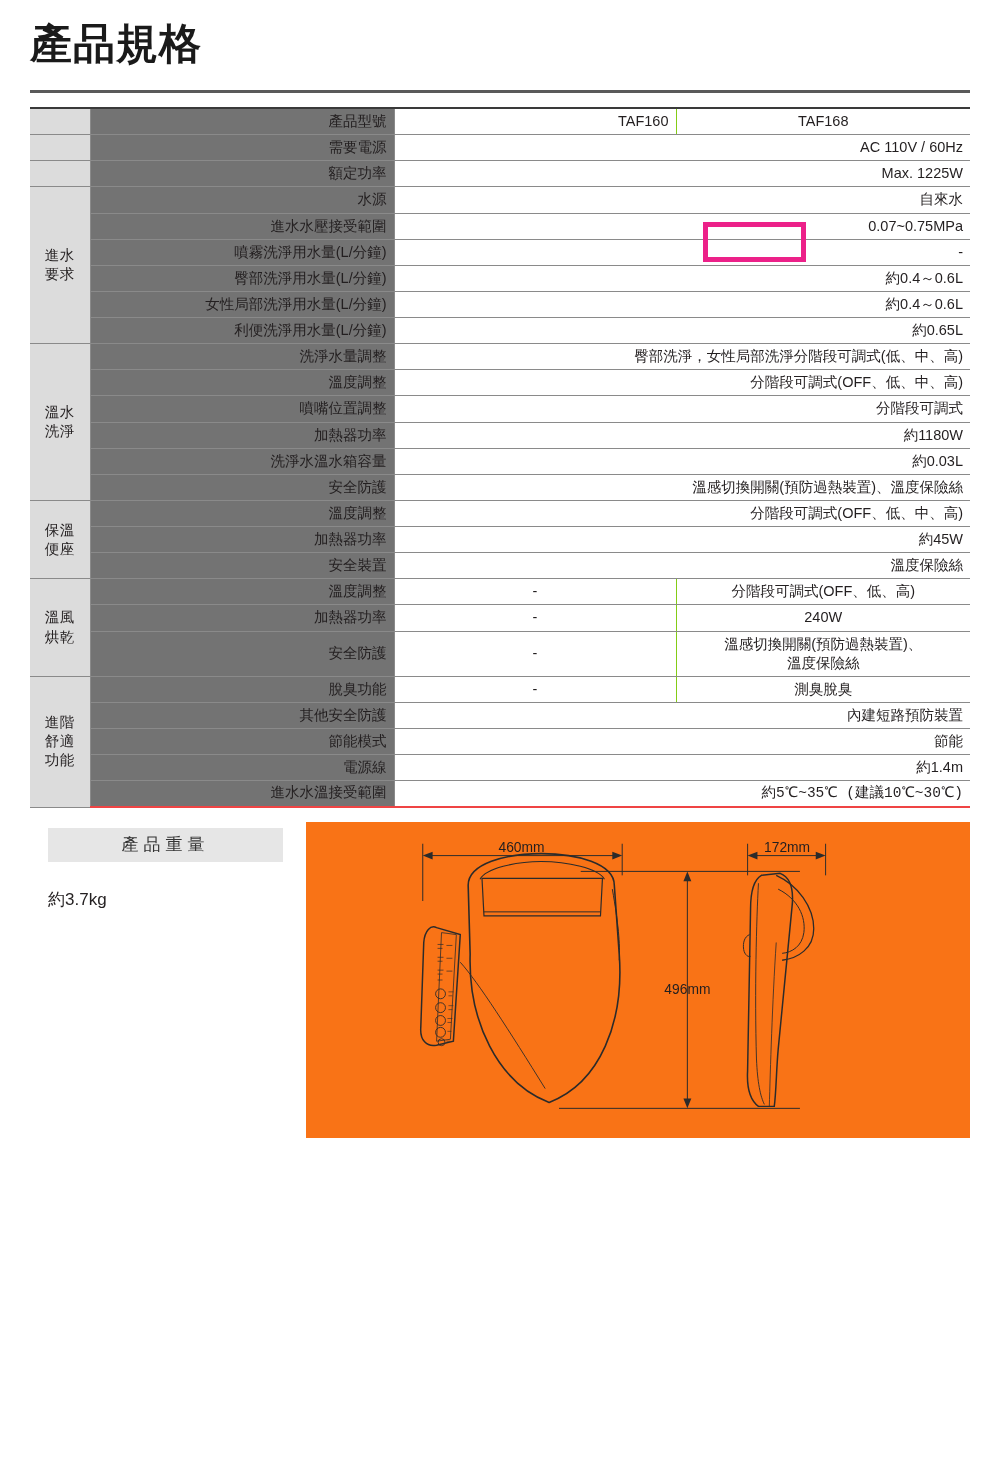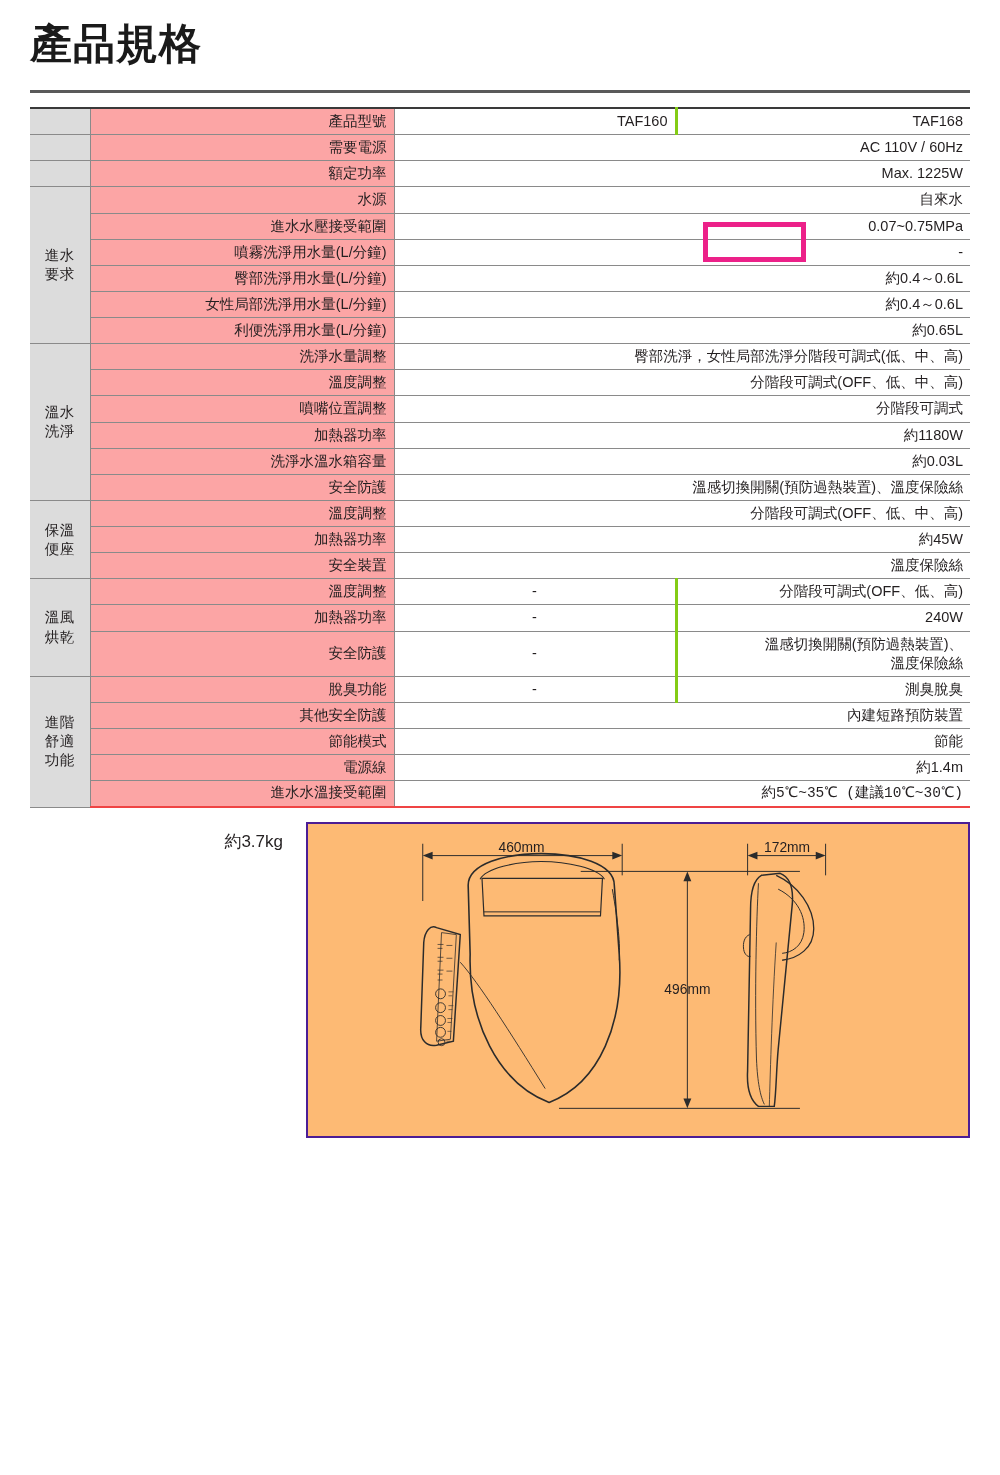--- a/index.html
+++ b/index.html
@@ -55,37 +55,37 @@
     width: 60px;
     text-align: center;
     font-size: 14.5px;
     border-right: 1px solid #8a8a8a;
     padding: 2px 2px;
     letter-spacing: 0.5px;
   }
   td.grp span { display: block; }
   
   td.lab {
-    background: #fca5a5;
+    background: #737373;
     text-align: right;
     border-right: 1px solid #8a8a8a;
     padding-right: 9px;
     white-space: nowrap;
   }
   
   td.val {
     background: #ffffff;
     text-align: right;
     padding-left: 9px;
   }
   td.val2 {
     background: #ffffff;
-    text-align: right;
+    text-align: center;
     padding-left: 9px;
-    border-left: 3px solid #84cc16;
+    border-left: 1px solid #84cc16;
   }
   td.dash {
     background: #ffffff;
     text-align: center;
   }
   tr.thick-top > td { border-top: 2px solid #3a3a3a; }
   tr.thick-bot > td { border-bottom: 2px solid #ef4444; font-family: Liberation Mono, monospace; }
 
   
   .pinkbox {
@@ -115,39 +115,39 @@
   .band {
     background: #e6e6e6;
     text-align: center;
     font-size: 17px;
     letter-spacing: 5px;
     padding: 5px 0 6px;
     color: #333;
     width: 235px;
   }
   .band-val {
-    text-align: right;
+    text-align: left;
     font-size: 17px;
-    padding: 2px 0 0;
+    padding: 26px 0 0;
     width: 235px;
     color: #231f20;
   }
   .dims {
     font-size: 17px;
     line-height: 1.5;
     padding: 14px 0 0 42px;
     color: #231f20;
   }
   .gap { height: 34px; }
 
   .diagram-box {
     flex: 1;
     margin-left: 6px;
-    border: 2px solid #4c1d95;
-    background: #fdba74;
+    border: 2px solid #f97316;
+    background: #f97316;
     height: 316px;
     position: relative;
   }
   .diagram-box svg { display: block; width: 100%; height: 100%; }
 </style>
 </head>
 <body>
 
 <div class="page">
 
@@ -297,20 +297,21 @@
             <td class="lab">進水水溫接受範圍</td>
             <td class="val" colspan="2">約5℃~35℃ (建議10℃~30℃)</td>
           </tr>
         </tbody>
     </table>
   </div>
 
   <div class="bottom">
 
     <div class="bottom-left">
+      <div class="band">產品重量</div>
       <div class="band-val">約3.7kg</div>
       <div class="gap"></div>
     </div>
 
     <div class="diagram-box">
       <svg viewBox="0 0 660 316" preserveAspectRatio="xMidYMid meet">
         <g stroke="#2b2b2b" fill="none" stroke-width="1.2">
 
           <g>
             <path d="M158 62

